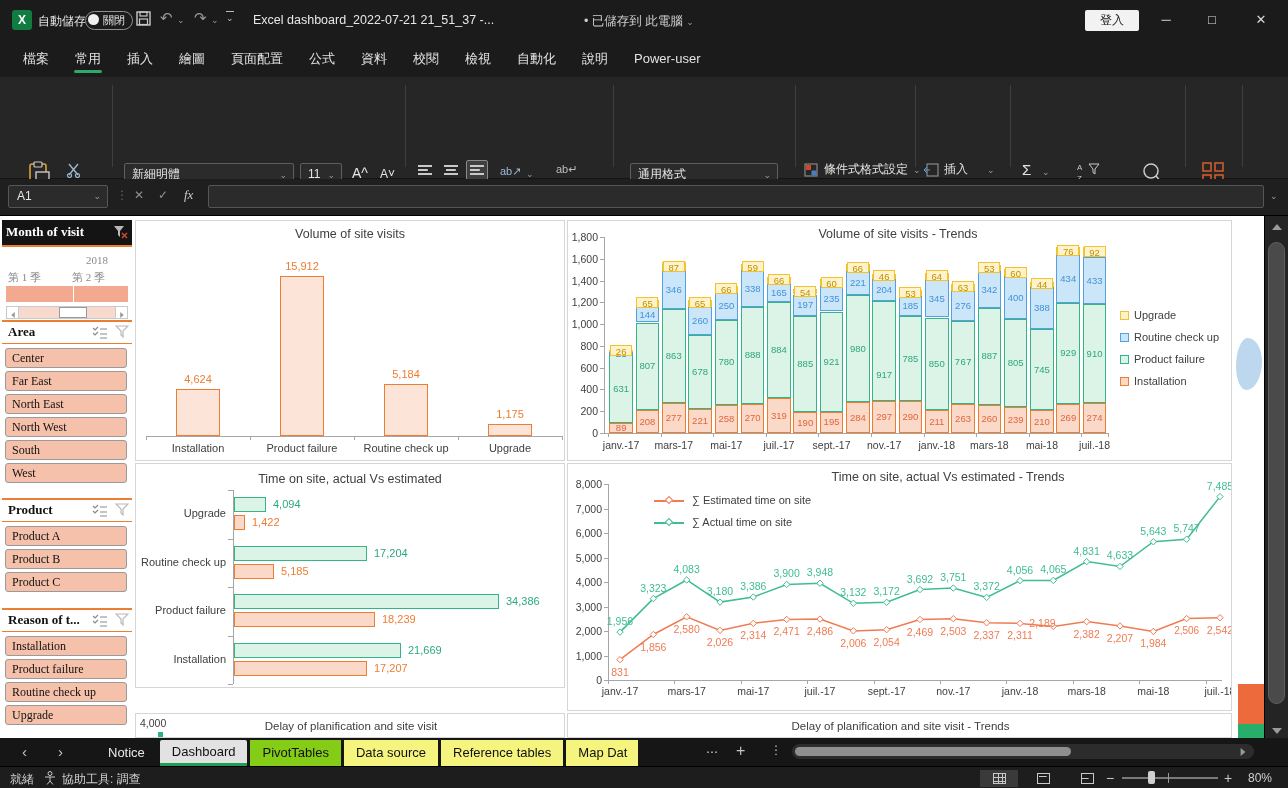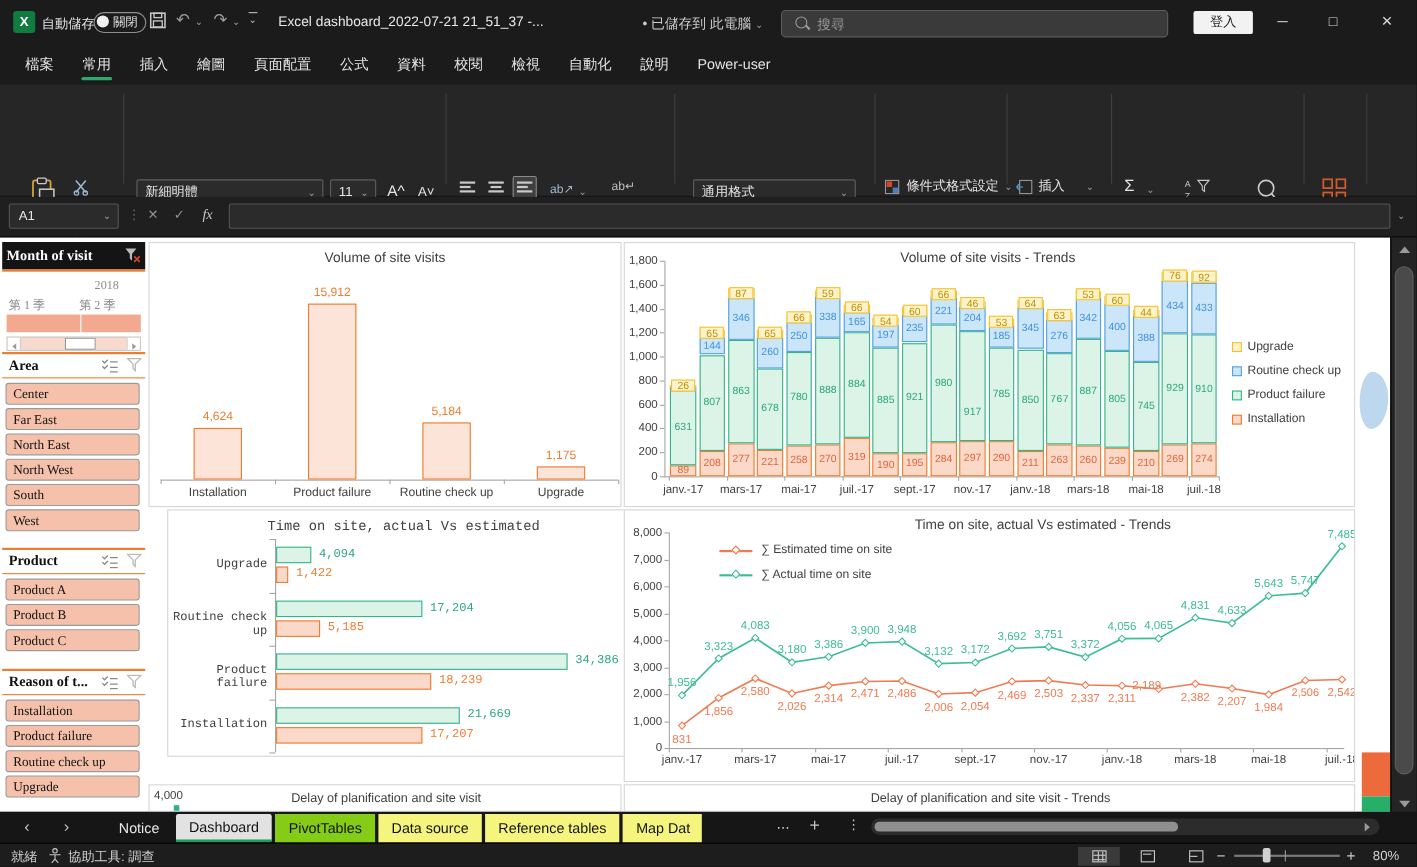--- a/index.html
+++ b/index.html
@@ -109,24 +109,20 @@
     </svg>
     <div class="abs qicon" style="left:160px;top:9px;">↶</div>
     <div class="abs chev" style="left:177px;top:15px;">⌄</div>
     <div class="abs qicon" style="left:194px;top:9px;">↷</div>
     <div class="abs chev" style="left:211px;top:15px;">⌄</div>
     <div class="abs" style="left:226px;top:11px;border-top:1.5px solid #bdbdbd;color:#bdbdbd;font-size:9px;padding-top:1px;">⌄</div>
     <div class="abs" style="left:253px;top:13px;font-size:12.5px;color:#e8e8e8;">Excel dashboard_2022-07-21 21_51_37 -...</div>
     <div class="abs" style="left:584px;top:13px;font-size:12.5px;color:#cfcfcf;">
       <span>• </span><span>已儲存到 此電腦</span>
       <span class="chev">⌄</span>
-    </div>
-    <div class="searchbox">
-      <span class="ico-search"></span>
-      <span class="abs" style="left:32px;top:4px;color:#9a9a9a;font-size:12.5px;">搜尋</span>
     </div>
     <div class="signin">登入</div>
     <div class="wbtn" style="left:1143px;">─</div>
     <div class="wbtn" style="left:1189px;">□</div>
     <div class="wbtn" style="left:1238px;">✕</div>
   </div>
 
   <div id="menubar">
     <div id="menu-tabs">
         <div class="mtab">檔案</div>
@@ -666,21 +662,21 @@
         </div>
         <div style="position: absolute; left: 552px; top: 132px; width: 110px; height: 14px;">
           <div style="position: absolute; left: 0px; top: 2px; width: 9px; height: 9px; background: rgb(220, 243, 232); border: 1px solid rgb(53, 180, 137); box-sizing: border-box;"></div>
           <div style="position: absolute; left: 14px; top: 0px; font-size: 11px; color: rgb(64, 64, 64); white-space: nowrap;">Product failure</div>
         </div>
         <div style="position: absolute; left: 552px; top: 154px; width: 110px; height: 14px;">
           <div style="position: absolute; left: 0px; top: 2px; width: 9px; height: 9px; background: rgb(251, 217, 201); border: 1px solid rgb(237, 125, 49); box-sizing: border-box;"></div>
           <div style="position: absolute; left: 14px; top: 0px; font-size: 11px; color: rgb(64, 64, 64); white-space: nowrap;">Installation</div>
         </div>
       </div>
-    <div class="chart" id="c3" style="left:152px;top:247px;width:430px;height:225px;font-family:Liberation Mono, monospace;">
+    <div class="chart" id="c3" style="left:135px;top:247px;width:430px;height:225px;">
         <div style="position: absolute; left: 0px; top: 8px; width: 428px; text-align: center; font-size: 12.5px; color: rgb(64, 64, 64);">Time on site, actual Vs estimated</div>
         <div style="position: absolute; left: 97px; top: 26px; width: 1px; height: 194px; background: rgb(166, 166, 166);"></div>
         <div style="position: absolute; left: 92px; top: 26px; width: 5px; height: 1px; background: rgb(166, 166, 166);"></div>
         <div style="position: absolute; left: 92px; top: 74.5px; width: 5px; height: 1px; background: rgb(166, 166, 166);"></div>
         <div style="position: absolute; left: 92px; top: 123px; width: 5px; height: 1px; background: rgb(166, 166, 166);"></div>
         <div style="position: absolute; left: 92px; top: 171.5px; width: 5px; height: 1px; background: rgb(166, 166, 166);"></div>
         <div style="position: absolute; left: 92px; top: 220px; width: 5px; height: 1px; background: rgb(166, 166, 166);"></div>
         <div style="position: absolute; left: 0px; top: 43px; width: 90px; text-align: right; font-size: 11px; color: rgb(64, 64, 64);">Upgrade</div>
         <div style="position: absolute; left: 98px; top: 33px; width: 32px; height: 15px; background: rgb(220, 243, 232); border: 1px solid rgb(53, 180, 137); box-sizing: border-box;"></div>
         <div style="position: absolute; left: 137px; top: 34px; font-size: 11px; color: rgb(45, 168, 125);">4,094</div>

